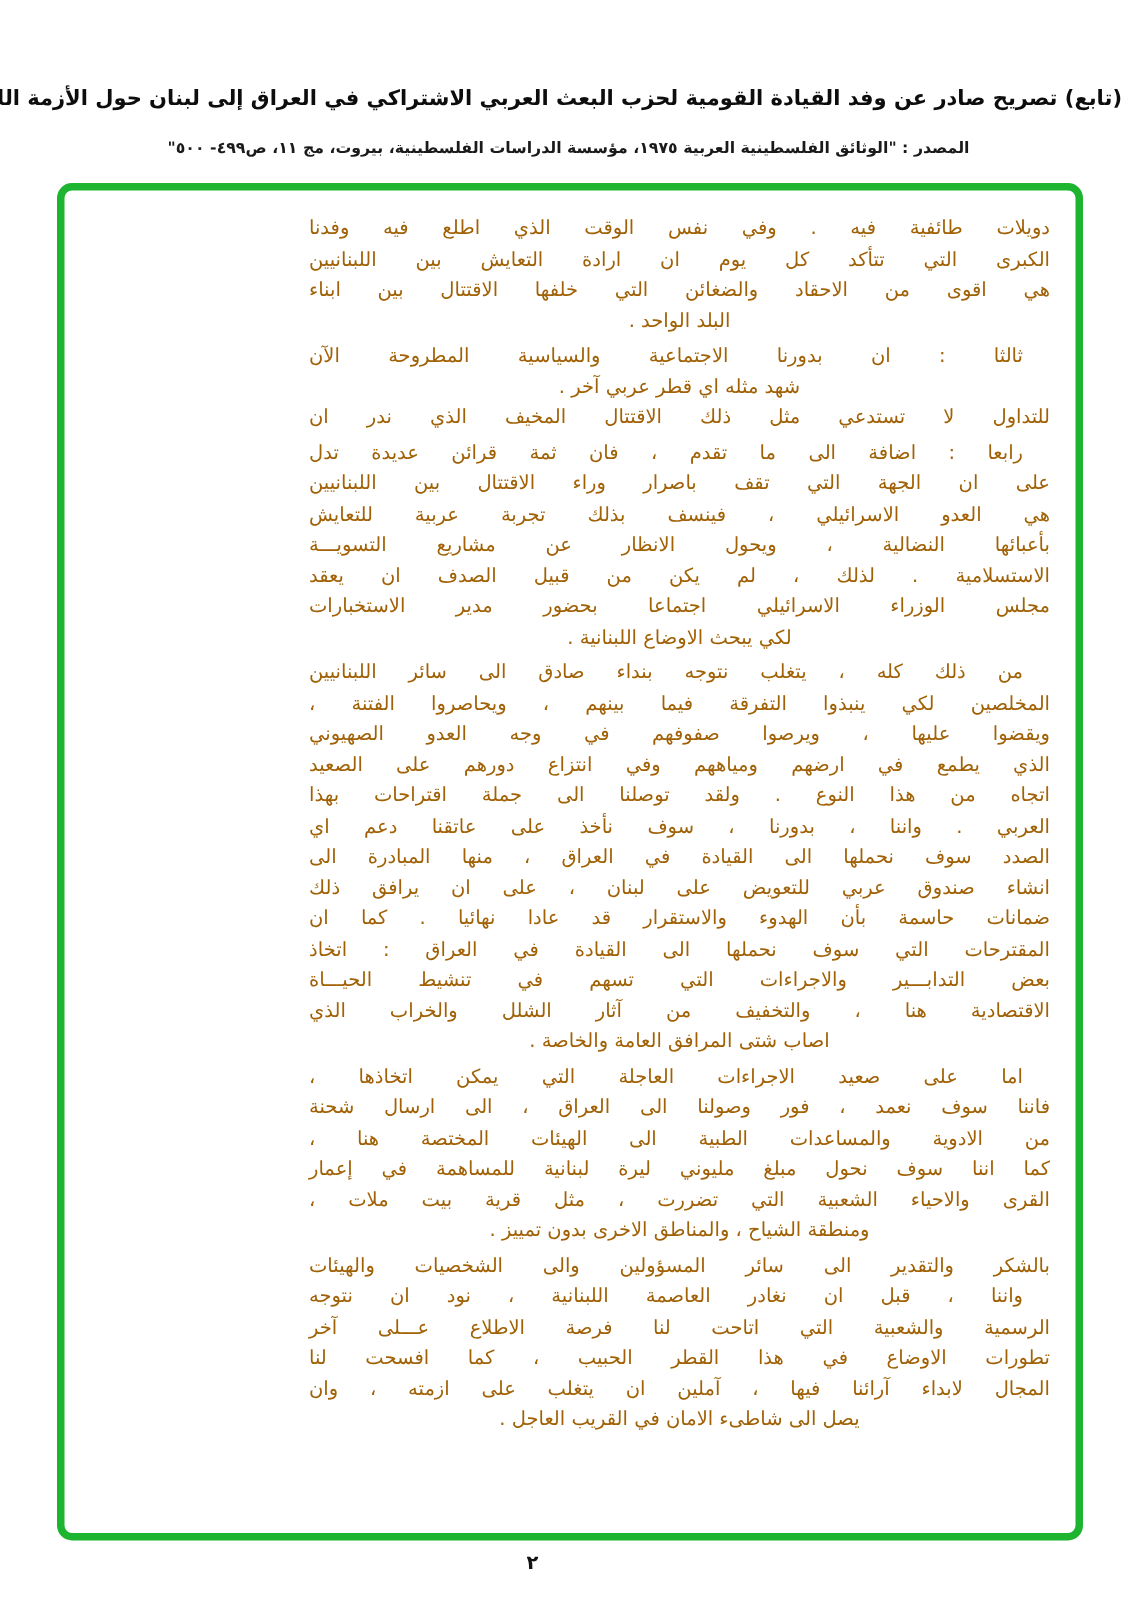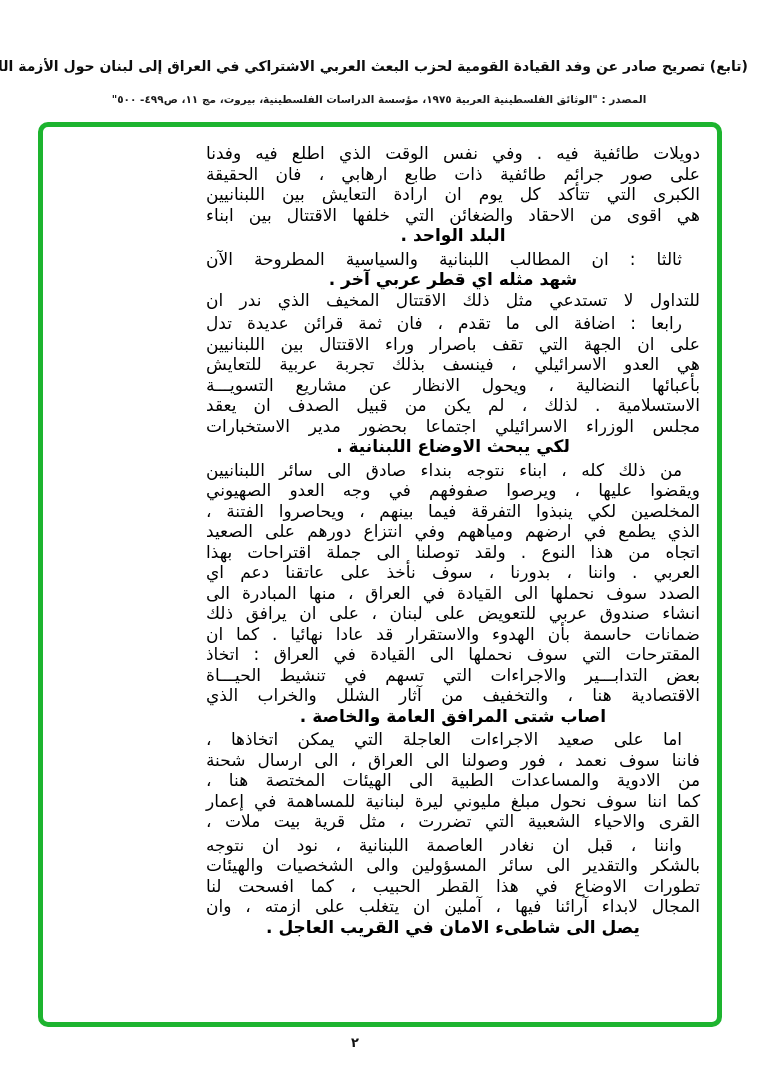--- a/index.html
+++ b/index.html
@@ -38,37 +38,36 @@
     border: 5px solid #1db42f;
     border-radius: 10px;
     background: transparent;
   }
   .text-col {
     position: absolute;
     top: 143px;
     right: 58px;
     width: 494px;
     direction: rtl;
-    font-size: 17px;
-    color: #000000;
+    font-size: 13px;
+    color: #a16207;
   }
   .para { margin: 0 0 3px 0; }
   .line {
     line-height: 20.5px;
     height: 20.5px;
     text-align: justify;
     text-align-last: justify;
     white-space: nowrap;
     overflow: visible;
   }
   .line.first { text-indent: 18px; }
   .line.last {
     text-align: right;
     text-align-last: center;
-    font-weight: bold;
   }
   .page-num {
     position: absolute;
     top: 1035px; left: 0; right: 48px;
     text-align: center;
     font-weight: bold;
     font-size: 13px;
     color: #111;
   }
 </style>
@@ -77,63 +76,64 @@
 
 <div class="doc-title">(تابع) تصريح صادر عن وفد القيادة القومية لحزب البعث العربي الاشتراكي في العراق إلى لبنان حول الأزمة اللبنانية</div>
 
 <div class="doc-source">المصدر : "الوثائق الفلسطينية العربية ١٩٧٥، مؤسسة الدراسات الفلسطينية، بيروت، مج ١١، ص٤٩٩- ٥٠٠"</div>
 
 <div class="green-box" style="border-color: rgb(29, 180, 47);"></div>
 
 <div class="text-col" id="text-col">
     <div class="para">
       <div class="line">دويلات طائفية فيه . وفي نفس الوقت الذي اطلع فيه وفدنا</div>
-      <div class="line">على صور جرائم طائفية ذات طابع ارهابي ، فان الحقيقة</div>
       <div class="line">الكبرى التي تتأكد كل يوم ان ارادة التعايش بين اللبنانيين</div>
       <div class="line">هي اقوى من الاحقاد والضغائن التي خلفها الاقتتال بين ابناء</div>
       <div class="line last">البلد الواحد .</div>
     </div>
     <div class="para">
-      <div class="line first">ثالثا :  ان المطالب اللبنانية والسياسية المطروحة الآن</div>
+      <div class="line first">ثالثا :  ان بدورنا الاجتماعية والسياسية المطروحة الآن</div>
       <div class="line last">شهد مثله اي قطر عربي آخر .</div>
       <div class="line">للتداول لا تستدعي مثل ذلك الاقتتال المخيف الذي ندر ان</div>
     </div>
     <div class="para">
       <div class="line first">رابعا :  اضافة الى ما تقدم ، فان ثمة قرائن عديدة تدل</div>
       <div class="line">على ان الجهة التي تقف باصرار وراء الاقتتال بين اللبنانيين</div>
       <div class="line">هي العدو الاسرائيلي ، فينسف بذلك تجربة عربية للتعايش</div>
       <div class="line">بأعبائها النضالية ، ويحول الانظار عن مشاريع التسويـــة</div>
       <div class="line">الاستسلامية . لذلك ، لم يكن من قبيل الصدف ان يعقد</div>
       <div class="line">مجلس الوزراء الاسرائيلي اجتماعا بحضور مدير الاستخبارات</div>
       <div class="line last">لكي يبحث الاوضاع اللبنانية .</div>
     </div>
     <div class="para">
-      <div class="line first">من ذلك كله ، ابناء نتوجه بنداء صادق الى سائر اللبنانيين</div>
+      <div class="line first">من ذلك كله ، يتغلب نتوجه بنداء صادق الى سائر اللبنانيين</div>
+      <div class="line">المخلصين لكي ينبذوا التفرقة فيما بينهم ، ويحاصروا الفتنة ،</div>
       <div class="line">ويقضوا عليها ، ويرصوا صفوفهم في وجه العدو الصهيوني</div>
-      <div class="line">المخلصين لكي ينبذوا التفرقة فيما بينهم ، ويحاصروا الفتنة ،</div>
       <div class="line">الذي يطمع في ارضهم ومياههم وفي انتزاع دورهم على الصعيد</div>
       <div class="line">اتجاه من هذا النوع . ولقد توصلنا الى جملة اقتراحات بهذا</div>
       <div class="line">العربي . واننا ، بدورنا ، سوف نأخذ على عاتقنا دعم اي</div>
       <div class="line">الصدد سوف نحملها الى القيادة في العراق ، منها المبادرة الى</div>
       <div class="line">انشاء صندوق عربي للتعويض على لبنان ، على ان يرافق ذلك</div>
       <div class="line">ضمانات حاسمة بأن الهدوء والاستقرار قد عادا نهائيا . كما ان</div>
       <div class="line">المقترحات التي سوف نحملها الى القيادة في العراق : اتخاذ</div>
       <div class="line">بعض التدابـــير والاجراءات التي تسهم في تنشيط الحيـــاة</div>
       <div class="line">الاقتصادية هنا ، والتخفيف من آثار الشلل والخراب الذي</div>
       <div class="line last">اصاب شتى المرافق العامة والخاصة .</div>
     </div>
     <div class="para">
       <div class="line first">اما على صعيد الاجراءات العاجلة التي يمكن اتخاذها ،</div>
       <div class="line">فاننا سوف نعمد ، فور وصولنا الى العراق ، الى ارسال شحنة</div>
       <div class="line">من الادوية والمساعدات الطبية الى الهيئات المختصة هنا ،</div>
       <div class="line">كما اننا سوف نحول مبلغ مليوني ليرة لبنانية للمساهمة في إعمار</div>
       <div class="line">القرى والاحياء الشعبية التي تضررت ، مثل قرية بيت ملات ،</div>
+      <div class="line last">ومنطقة الشياح ، والمناطق الاخرى بدون تمييز .</div>
     </div>
     <div class="para">
+      <div class="line">بالشكر والتقدير الى سائر المسؤولين والى الشخصيات والهيئات</div>
       <div class="line first">واننا ، قبل ان نغادر العاصمة اللبنانية ، نود ان نتوجه</div>
-      <div class="line">بالشكر والتقدير الى سائر المسؤولين والى الشخصيات والهيئات</div>
+      <div class="line">الرسمية والشعبية التي اتاحت لنا فرصة الاطلاع عـــلى آخر</div>
       <div class="line">تطورات الاوضاع في هذا القطر الحبيب ، كما افسحت لنا</div>
       <div class="line">المجال لابداء آرائنا فيها ، آملين ان يتغلب على ازمته ، وان</div>
       <div class="line last">يصل الى شاطىء الامان في القريب العاجل .</div>
     </div>
   </div>
 
 <div class="page-num">٢</div>
 
 </body></html>

